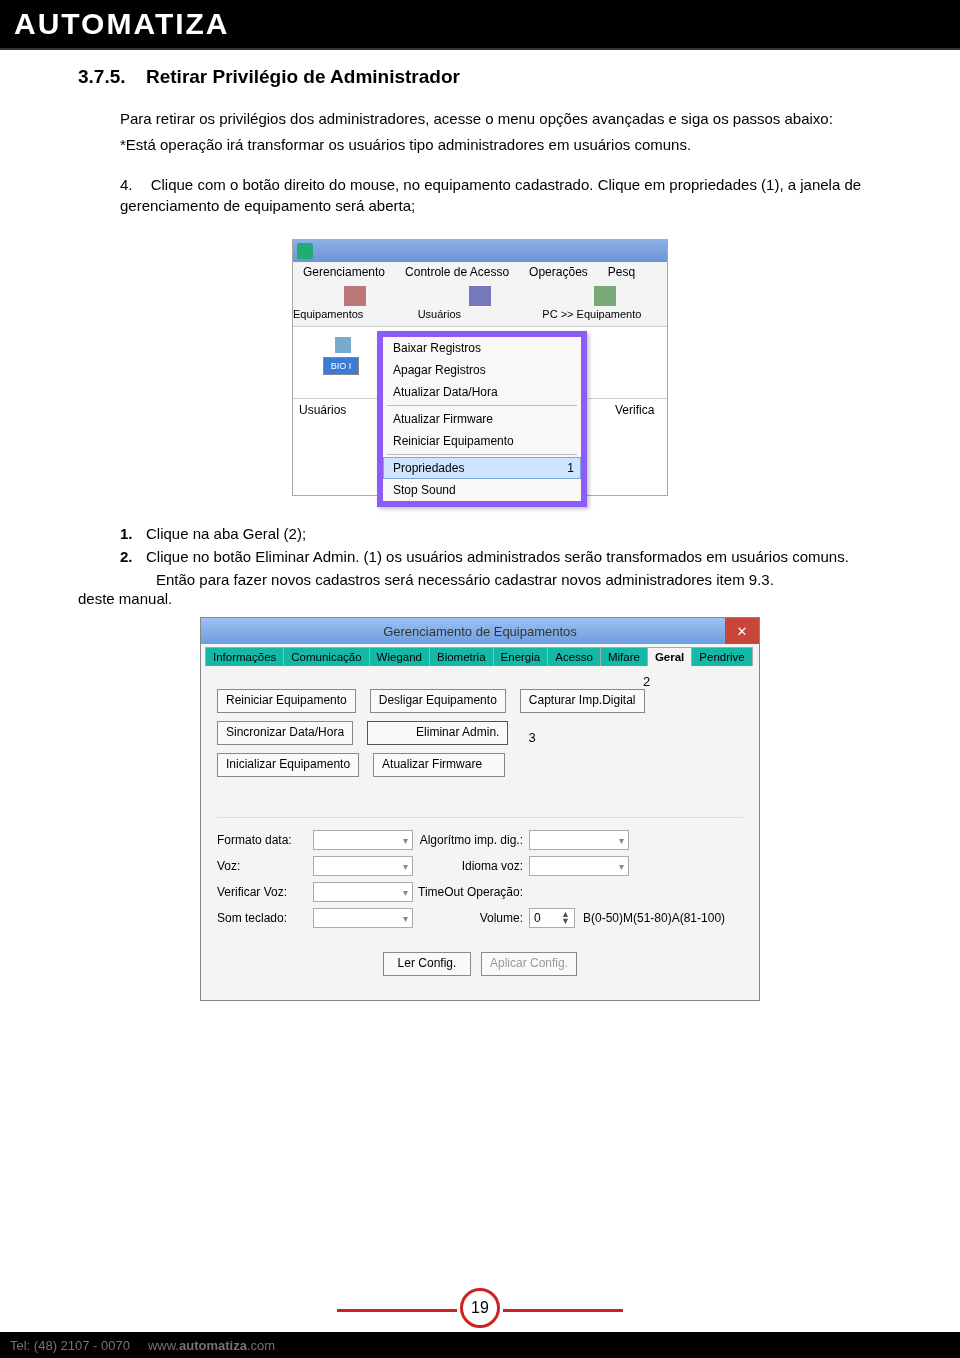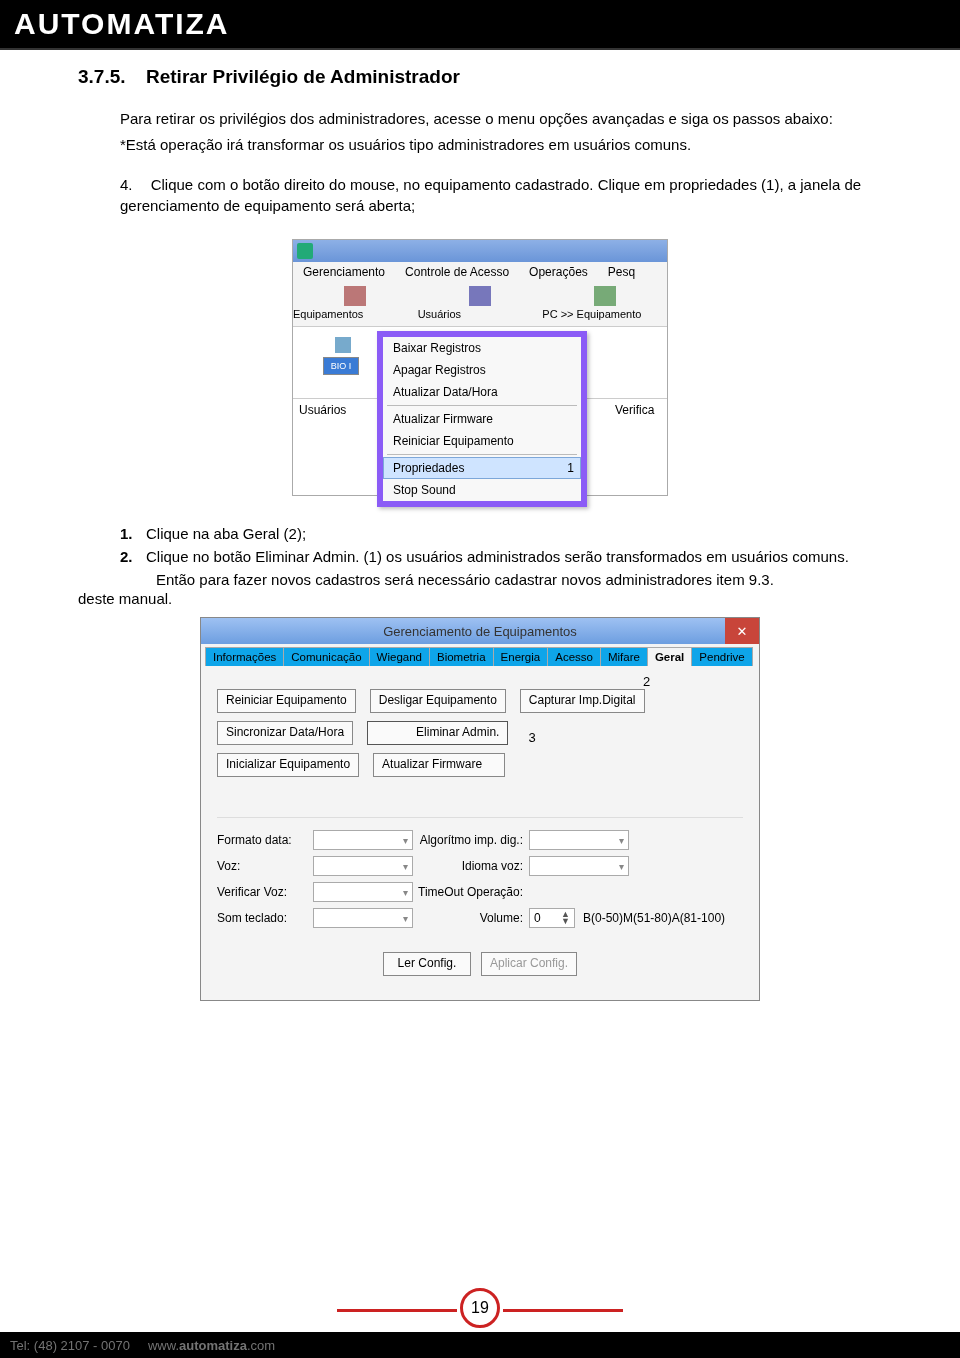--- a/index.html
+++ b/index.html
@@ -181,21 +181,21 @@
   }
   .shot2 .tabrow {
     display:flex;
     background:#f4f4f4;
     padding: 3px 4px 0 4px;
     gap:0;
     font-size:11.5px;
   }
   .shot2 .tab {
     padding:3px 7px; border:1px solid #aaa; border-bottom:none;
-    background:#0ea5e9; margin-right:-1px; position:relative;
+    background:#14b8a6; margin-right:-1px; position:relative;
   }
   .shot2 .tab.active {
     background:#f4f4f4; font-weight:bold;
   }
   .shot2 .inner {
     padding: 12px 16px 16px 16px;
     background:#f4f4f4;
     position:relative;
   }
   .shot2 .btn {

